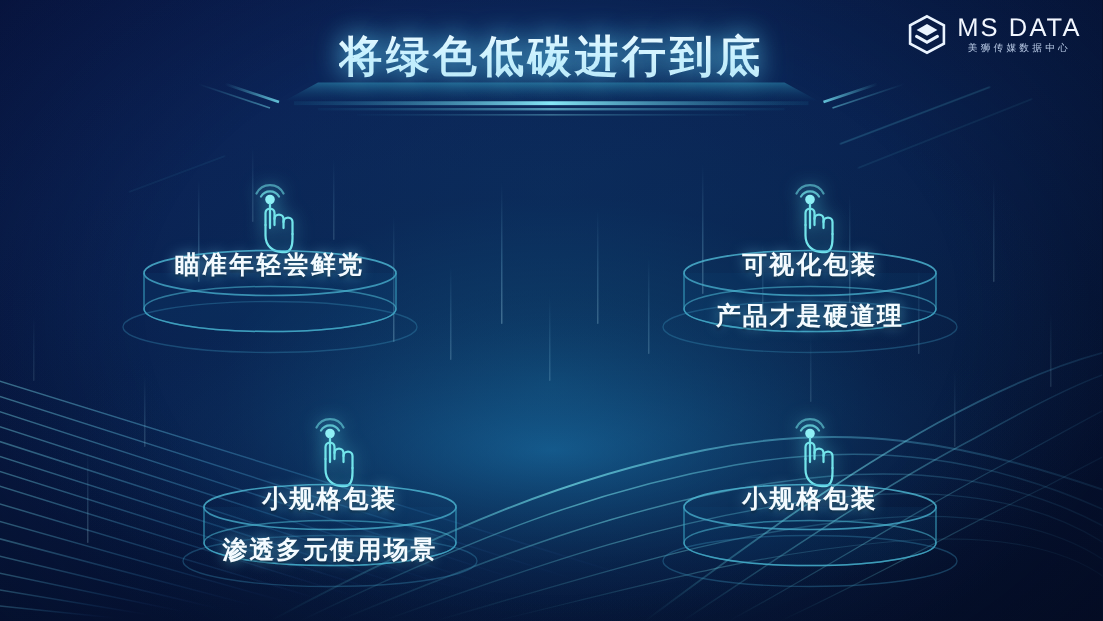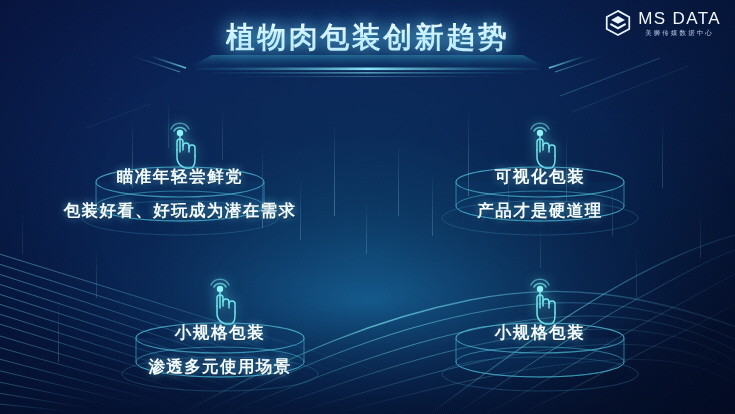--- a/index.html
+++ b/index.html
@@ -160,21 +160,21 @@
       <path d="M15 8 L23 12.5 L15 17 L7 12.5 Z" fill="#eaf4ff"></path>
       <path d="M7 17.5 L15 22 L23 17.5" fill="none" stroke="#eaf4ff" stroke-width="2.4" stroke-linecap="round"></path>
     </svg>
     <div class="logo-txt">
       <div class="logo-main">MS DATA</div>
       <div class="logo-sub">美狮传媒数据中心</div>
     </div>
   </div>
 
   <div class="title-wrap">
-    <span class="title">植物肉包装创新趋势</span>
+    <span class="title">将绿色低碳进行到底</span>
   </div>
 
   <svg class="title-deco" viewBox="0 0 735 34">
     <defs>
       <linearGradient id="bar" x1="0" y1="0" x2="1" y2="0">
         <stop offset="0%" stop-color="#1b6f9a" stop-opacity=".15"></stop>
         <stop offset="50%" stop-color="#8ef2ff" stop-opacity=".95"></stop>
         <stop offset="100%" stop-color="#1b6f9a" stop-opacity=".15"></stop>
       </linearGradient>
       <linearGradient id="plate" x1="0" y1="0" x2="0" y2="1">
@@ -217,21 +217,20 @@
     </div>
     <div class="podium">
       <svg width="206" height="74" viewBox="0 0 206 74">
         <ellipse cx="103" cy="16" rx="84" ry="15" fill="none" stroke="#4fb9d4" stroke-width="1.1" opacity=".8"></ellipse>
         <path d="M19,16 L19,40 A84,15 0 0 0 187,40 L187,16" fill="rgba(22,84,134,.20)" stroke="#3aa2c4" stroke-width="1" opacity=".7"></path>
         <ellipse cx="103" cy="40" rx="84" ry="15" fill="none" stroke="#4fb9d4" stroke-width="1" opacity=".55"></ellipse>
         <ellipse cx="103" cy="52" rx="98" ry="17" fill="none" stroke="#3a93bb" stroke-width=".9" opacity=".35"></ellipse>
       </svg>
       <div class="lines">
         <div class="l1">瞄准年轻尝鲜党</div>
-        <div class="l2">包装好看、好玩成为潜在需求</div>
       </div>
     </div>
   </div>
 
   <div class="item" id="item-b">
     <div class="icon-hold">
       <svg class="tap-icon" viewBox="0 0 46 58">
         <g fill="none" stroke="#73e4ea" stroke-width="1.5" stroke-linecap="round" stroke-linejoin="round">
           <path d="M14 17 A10 10 0 0 1 32 17" opacity=".55"></path>
           <path d="M17 19 A7 7 0 0 1 29 19" opacity=".75"></path>

